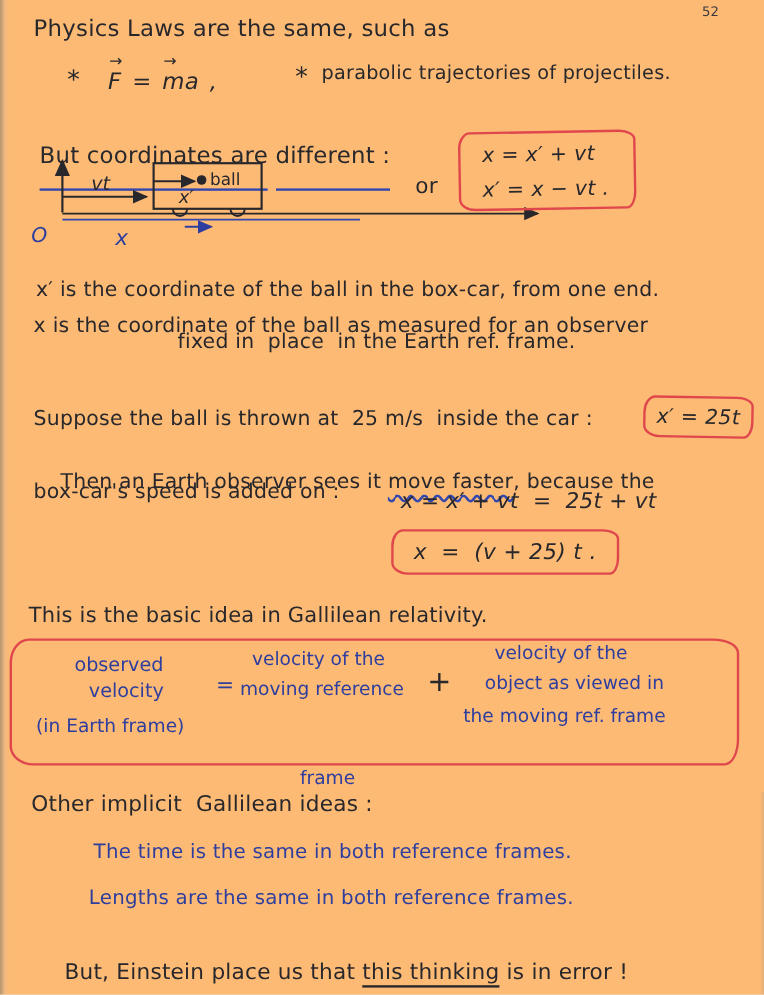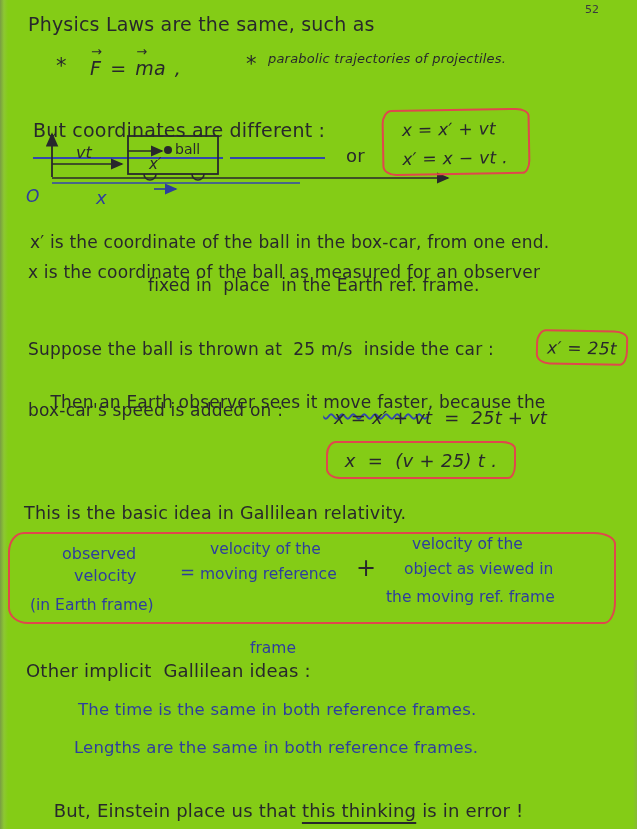--- a/index.html
+++ b/index.html
@@ -1,18 +1,18 @@
 <!DOCTYPE html>
 <html><head>
 <meta charset="utf-8">
 <style>
   html,body { margin:0; padding:0; background:#e8e8e6; }
   .paper {
     position:relative; width:637px; height:829px; overflow:hidden;
-    background:#84cc16;
+    background:#fdba74;
     font-family:"DejaVu Sans", sans-serif;
     color:#28282c;
   }
   .line { position:absolute; white-space:pre; letter-spacing:0.2px; }
   .ink  { color:#28282c; }
   .blue { color:#2e3e9e; }
   .math { font-style:italic; }
   .edge-shadow {
     position:absolute; left:0; top:0; width:8px; height:829px;
     background:linear-gradient(to right, rgba(110,110,110,0.5), rgba(180,180,180,0.18), transparent);
@@ -64,21 +64,21 @@
 
   <div class="line ink math force-eq" style="left:90px;top:57px;font-size:19px;">
     <span class="vec"><span class="vec-arrow">→</span><span>F</span></span>
     <span>=</span>
     <span class="vec"><span class="vec-arrow">→</span><span>ma</span></span>
     <span>,</span>
   </div>
 
   <div class="line ink star" style="left:246px;top:52px;">*</div>
 
-  <div class="line ink" style="left:268px;top:51px;font-size:13px;font-style:italic;">parabolic trajectories of projectiles.</div>
+  <div class="line ink" style="left:268px;top:51px;font-size:16px;">parabolic trajectories of projectiles.</div>
 
   <div class="line ink" style="left:8px;top:97px;font-size:19px;">
     <span class="u-blue-part">But coordinates are</span><span> </span><span class="u-blue-part">different :</span>
   </div>
 
   <svg style="position:absolute;left:22px;top:122px;" width="440" height="90" viewBox="0 0 440 90">
     <defs>
       <marker id="ah" markerWidth="9" markerHeight="8" refX="7" refY="3.5" orient="auto">
         <path d="M0,0 L8,3.5 L0,7 z" fill="#28282c"></path>
       </marker>
@@ -127,21 +127,21 @@
   <div class="line ink" style="left:28px;top:400px;font-size:17px;">box-car's speed is added on :</div>
 
   <div class="line ink math" style="left:334px;top:407px;font-size:18px;">x = x′ + vt  =  25t + vt</div>
 
   <div class="redbox" style="left:326px;top:441px;width:190px;height:38px;display:flex;align-items:center;justify-content:center;">
     <div class="eqline ink math" style="font-size:18px;">x  =  (v + 25) t .</div>
   </div>
 
   <div class="line ink" style="left:24px;top:503px;font-size:17.5px;">This is the basic idea in Gallilean relativity.</div>
 
-  <div class="redbox bigbox-inner" style="left:8px;top:532px;width:608px;height:92px;border-radius:16px 22px 12px 20px / 20px 12px 22px 16px;">
+  <div class="redbox bigbox-inner" style="left:8px;top:532px;width:608px;height:106px;border-radius:16px 22px 12px 20px / 20px 12px 22px 16px;">
     <span class="blue" style="left:52px;top:10px;font-size:16px;">observed</span>
     <span class="blue" style="left:64px;top:32px;font-size:16px;">velocity</span>
     <span class="blue" style="left:20px;top:62px;font-size:15.5px;">(in Earth frame)</span>
     <span class="blue" style="left:170px;top:27px;font-size:18px;">=</span>
     <span class="blue" style="left:200px;top:6px;font-size:15.5px;">velocity of the</span>
     <span class="blue" style="left:190px;top:31px;font-size:15.5px;">moving reference</span>
     <span class="blue" style="left:240px;top:57px;font-size:15.5px;margin-top:48px;">frame</span>
     <span class="ink" style="left:346px;top:20px;font-size:24px;">+</span>
     <span class="blue" style="left:402px;top:1px;font-size:15.5px;">velocity of the</span>
     <span class="blue" style="left:394px;top:26px;font-size:15.5px;">object as viewed in</span>

